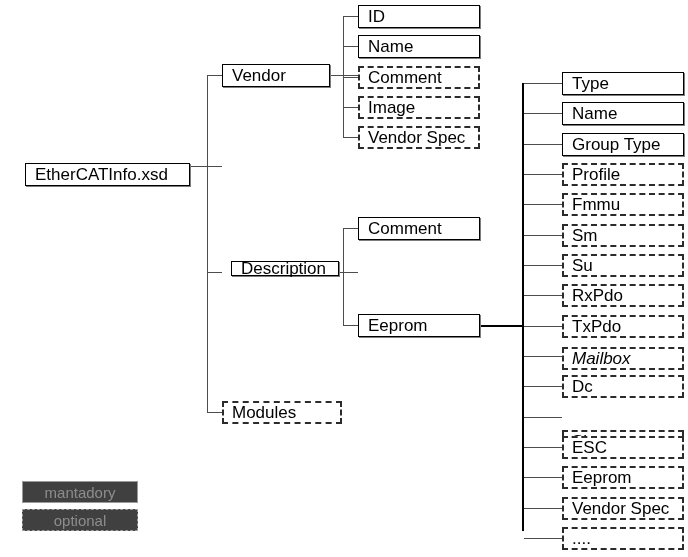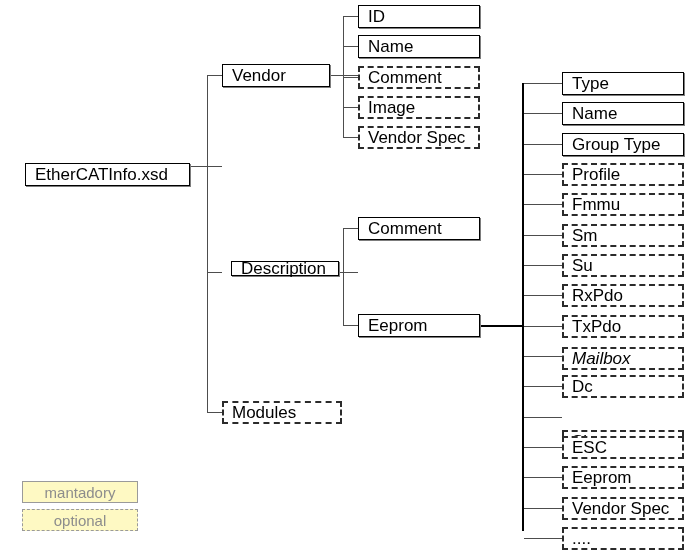--- a/index.html
+++ b/index.html
@@ -50,21 +50,21 @@
   .ln.thick { background: #000000; }
   .ln.thick.h { height: 2px; }
   .ln.thick.v { width: 2px; }
   
   .legend-box {
     position: absolute;
     box-sizing: border-box;
     display: flex;
     align-items: center;
     justify-content: center;
-    background: #fef9c3;
+    background: #404040;
     font-size: 15px;
     color: #8d8d8d;
     white-space: nowrap;
     z-index: 3;
   }
   .legend-box.solid { border: 1px solid #9a9a9a; }
   .legend-box.dashed { border: 1px dashed #9a9a9a; }
 </style>
 </head>
 <body>

